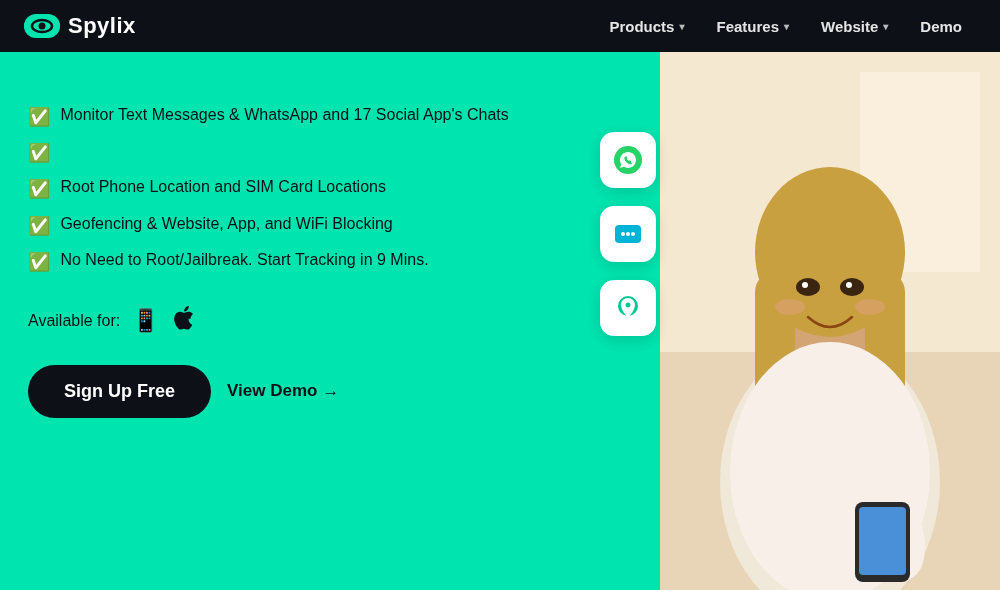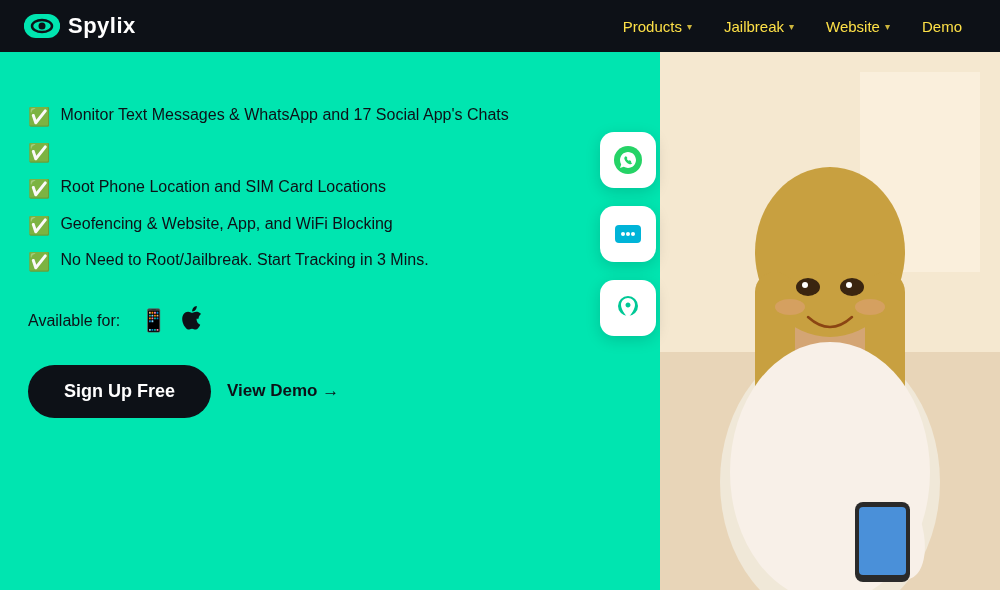--- a/index.html
+++ b/index.html
@@ -71,23 +71,23 @@
       letter-spacing: 0.5px;
     }
 
     .navbar-nav {
       display: flex;
       align-items: center;
       gap: 4px;
     }
 
     .nav-item {
-      color: #fde047;
+      color: #e5e5e5;
       font-size: 15px;
-      font-weight: 400;
+      font-weight: 700;
       padding: 8px 14px;
       cursor: pointer;
       display: flex;
       align-items: center;
       gap: 5px;
       white-space: nowrap;
     }
 
     .nav-item .chevron {
       font-size: 10px;
@@ -137,21 +137,21 @@
     .check-icon {
       color: #0d1117;
       font-size: 18px;
       flex-shrink: 0;
       margin-top: 1px;
     }
 
     .available-for {
       display: flex;
       align-items: center;
-      gap: 20px;
+      gap: 12px;
       margin-bottom: 28px;
     }
 
     .available-label {
       font-size: 16px;
       color: #0d1117;
       font-weight: 500;
     }
 
     .platform-icons {
@@ -274,21 +274,21 @@
     </div>
     <span class="logo-text">Spylix</span>
   </div>
 
   <div class="navbar-nav">
     <div class="nav-item">
       <span>Products</span>
       <span class="chevron">▾</span>
     </div>
     <div class="nav-item">
-      <span>Jailbreak</span>
+      <span>Features</span>
       <span class="chevron">▾</span>
     </div>
     <div class="nav-item">
       <span>Website</span>
       <span class="chevron">▾</span>
     </div>
     <div class="nav-item">
       <span>Demo</span>
     </div>
   </div>
@@ -308,21 +308,21 @@
       <li>
         <span class="check-icon">✅</span>
         <span>Root Phone Location and SIM Card Locations</span>
       </li>
       <li>
         <span class="check-icon">✅</span>
         <span>Geofencing &amp; Website, App, and WiFi Blocking</span>
       </li>
       <li>
         <span class="check-icon">✅</span>
-        <span>No Need to Root/Jailbreak. Start Tracking in 3 Mins.</span>
+        <span>No Need to Root/Jailbreak. Start Tracking in 9 Mins.</span>
       </li>
     </ul>
 
     <div class="available-for">
       <span class="available-label">Available for:</span>
       <div class="platform-icons">
         <span class="platform-icon">📱</span>
         <span class="platform-icon" style="font-size: 24px; font-family: Arial, sans-serif;"><svg width="22" height="26" viewBox="0 0 22 26" xmlns="http://www.w3.org/2000/svg">
       <path d="M18.5 13.8c0-3.1 2.5-4.6 2.6-4.7-1.4-2.1-3.6-2.4-4.4-2.4-1.9-.2-3.6 1.1-4.6 1.1-.9 0-2.4-1.1-4-1.1-2 0-3.9 1.2-4.9 3-2.1 3.6-.5 9 1.5 11.9 1 1.4 2.1 3 3.6 3 1.4-.1 2-.9 3.7-.9 1.7 0 2.2.9 3.8.8 1.6 0 2.6-1.4 3.5-2.9.4-.6.7-1.2.9-1.9-2.3-.9-3.7-3.2-3.7-5.9zM15.6 4.8c.8-1 1.3-2.4 1.2-3.8-1.2.1-2.6.8-3.4 1.8-.8.9-1.4 2.3-1.2 3.6 1.3.1 2.6-.6 3.4-1.6z" fill="#0d1117"></path>
     </svg></span>

